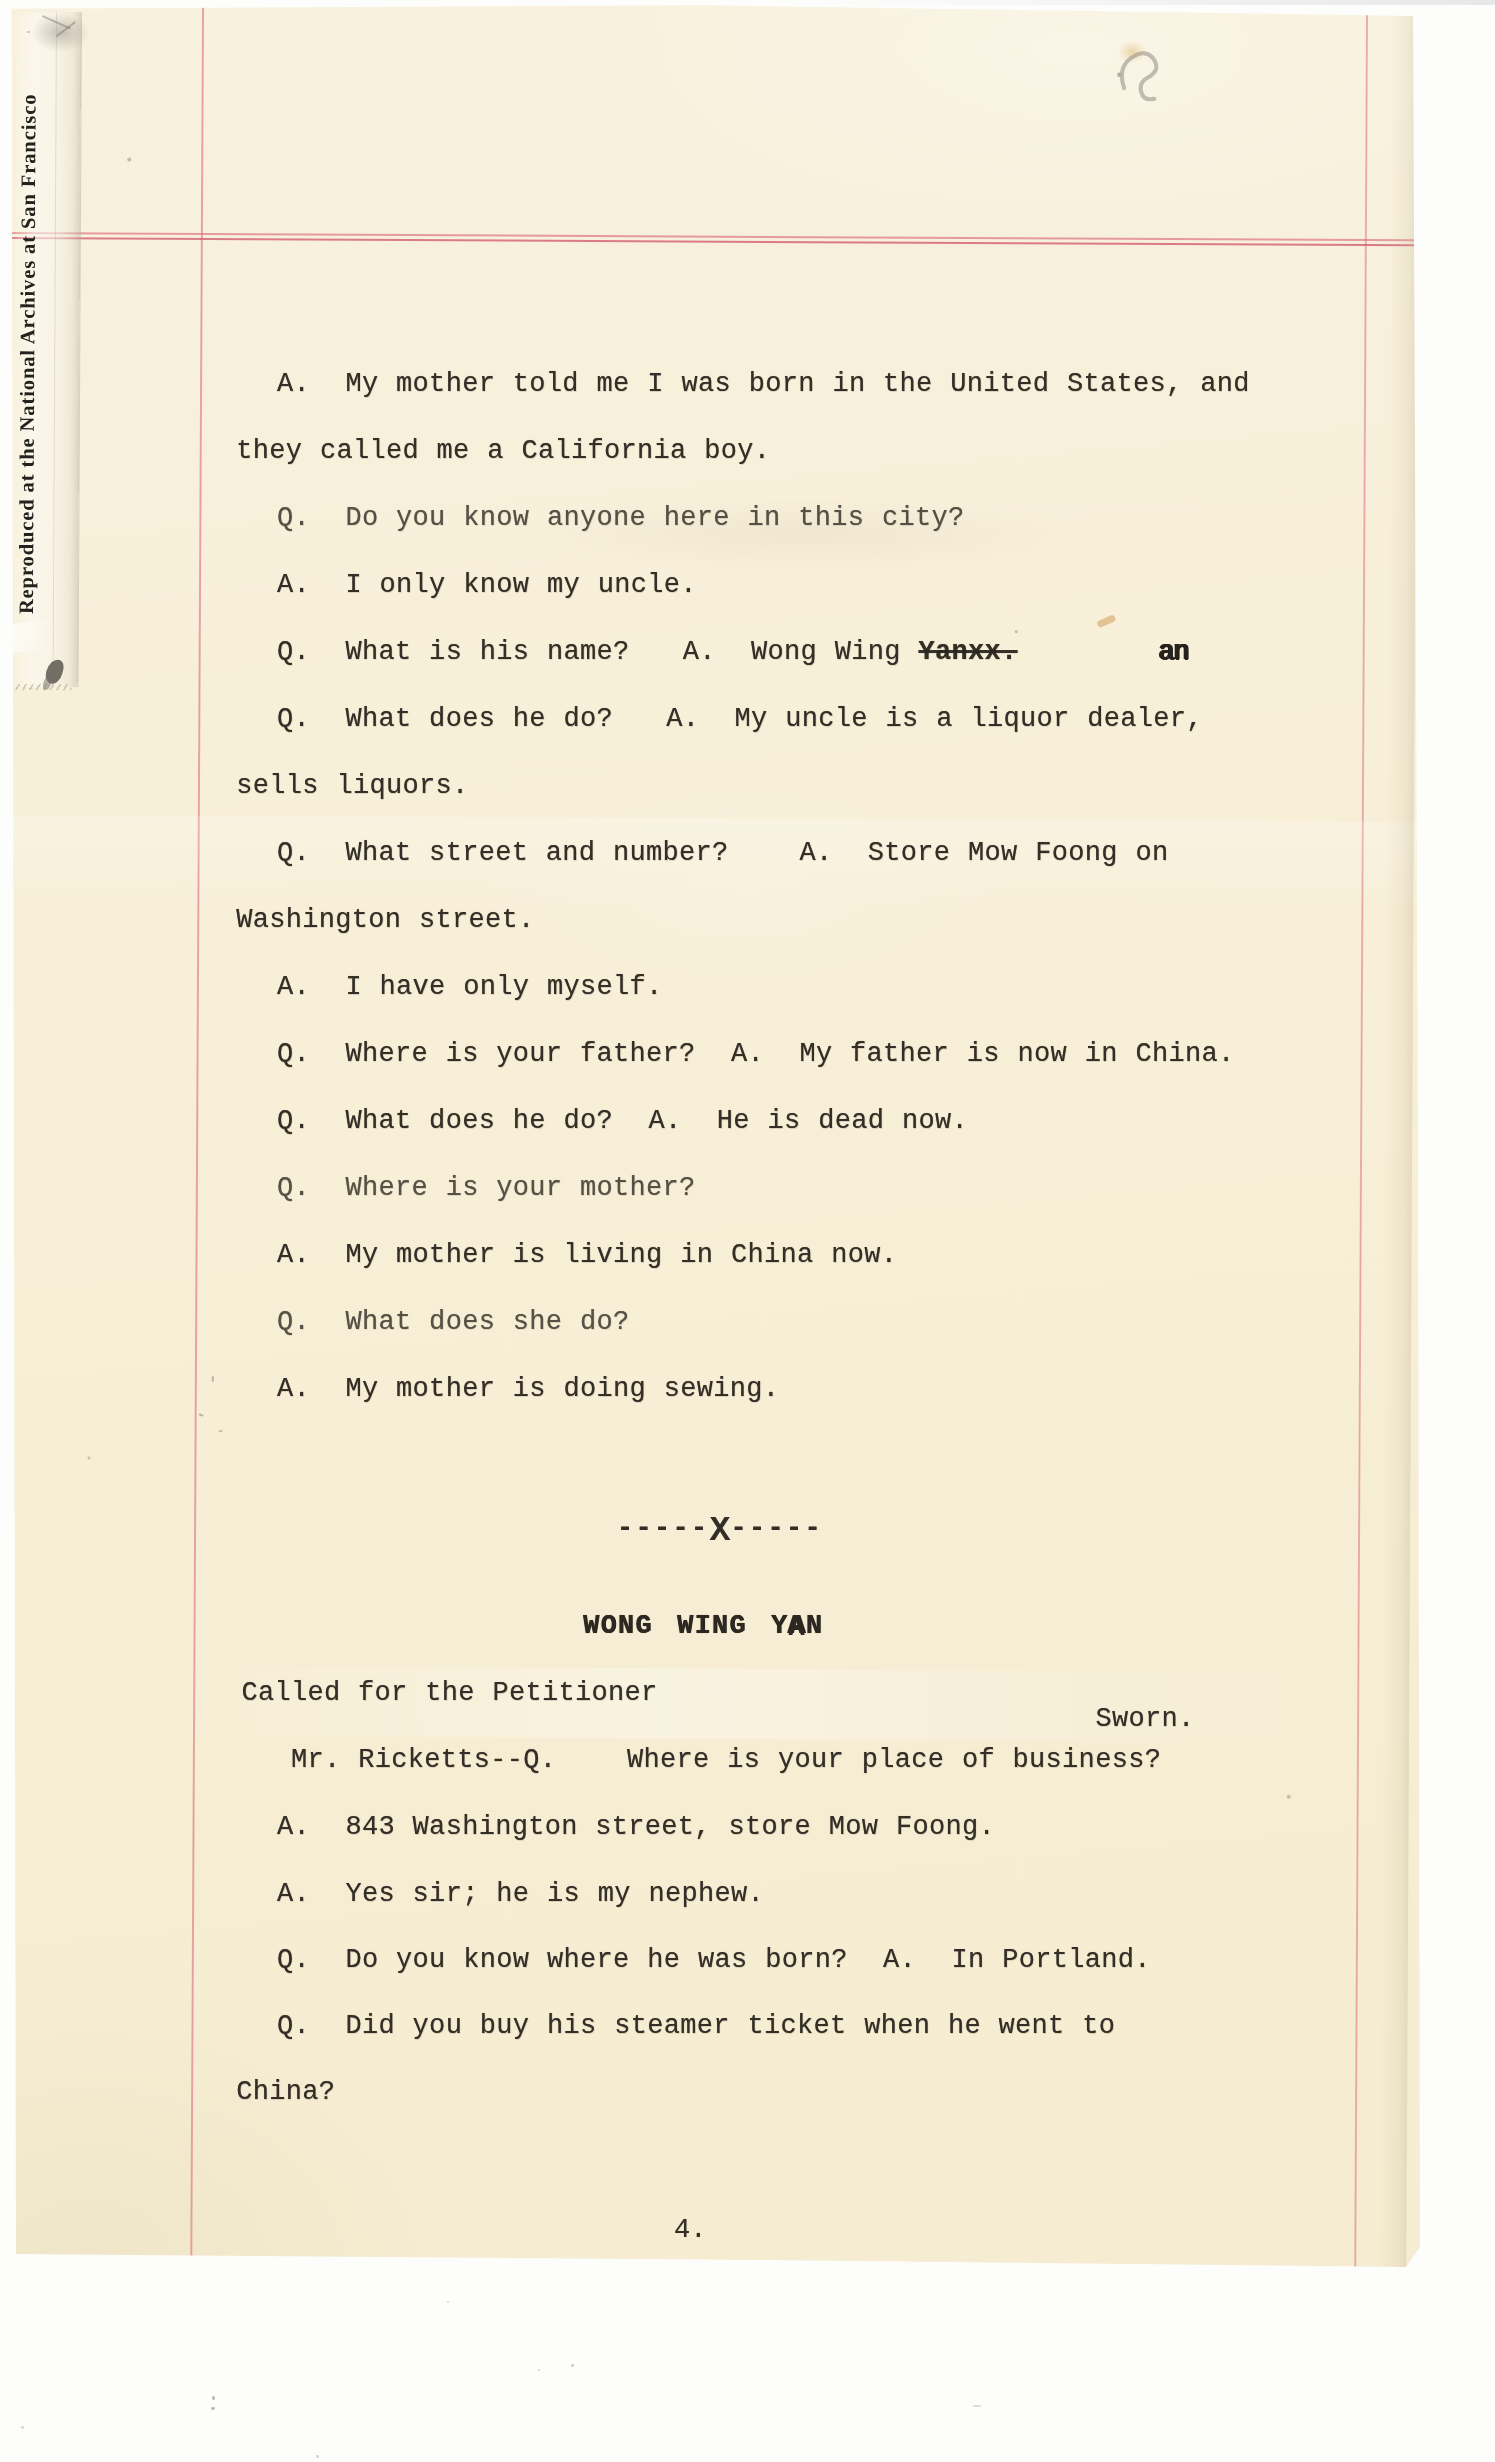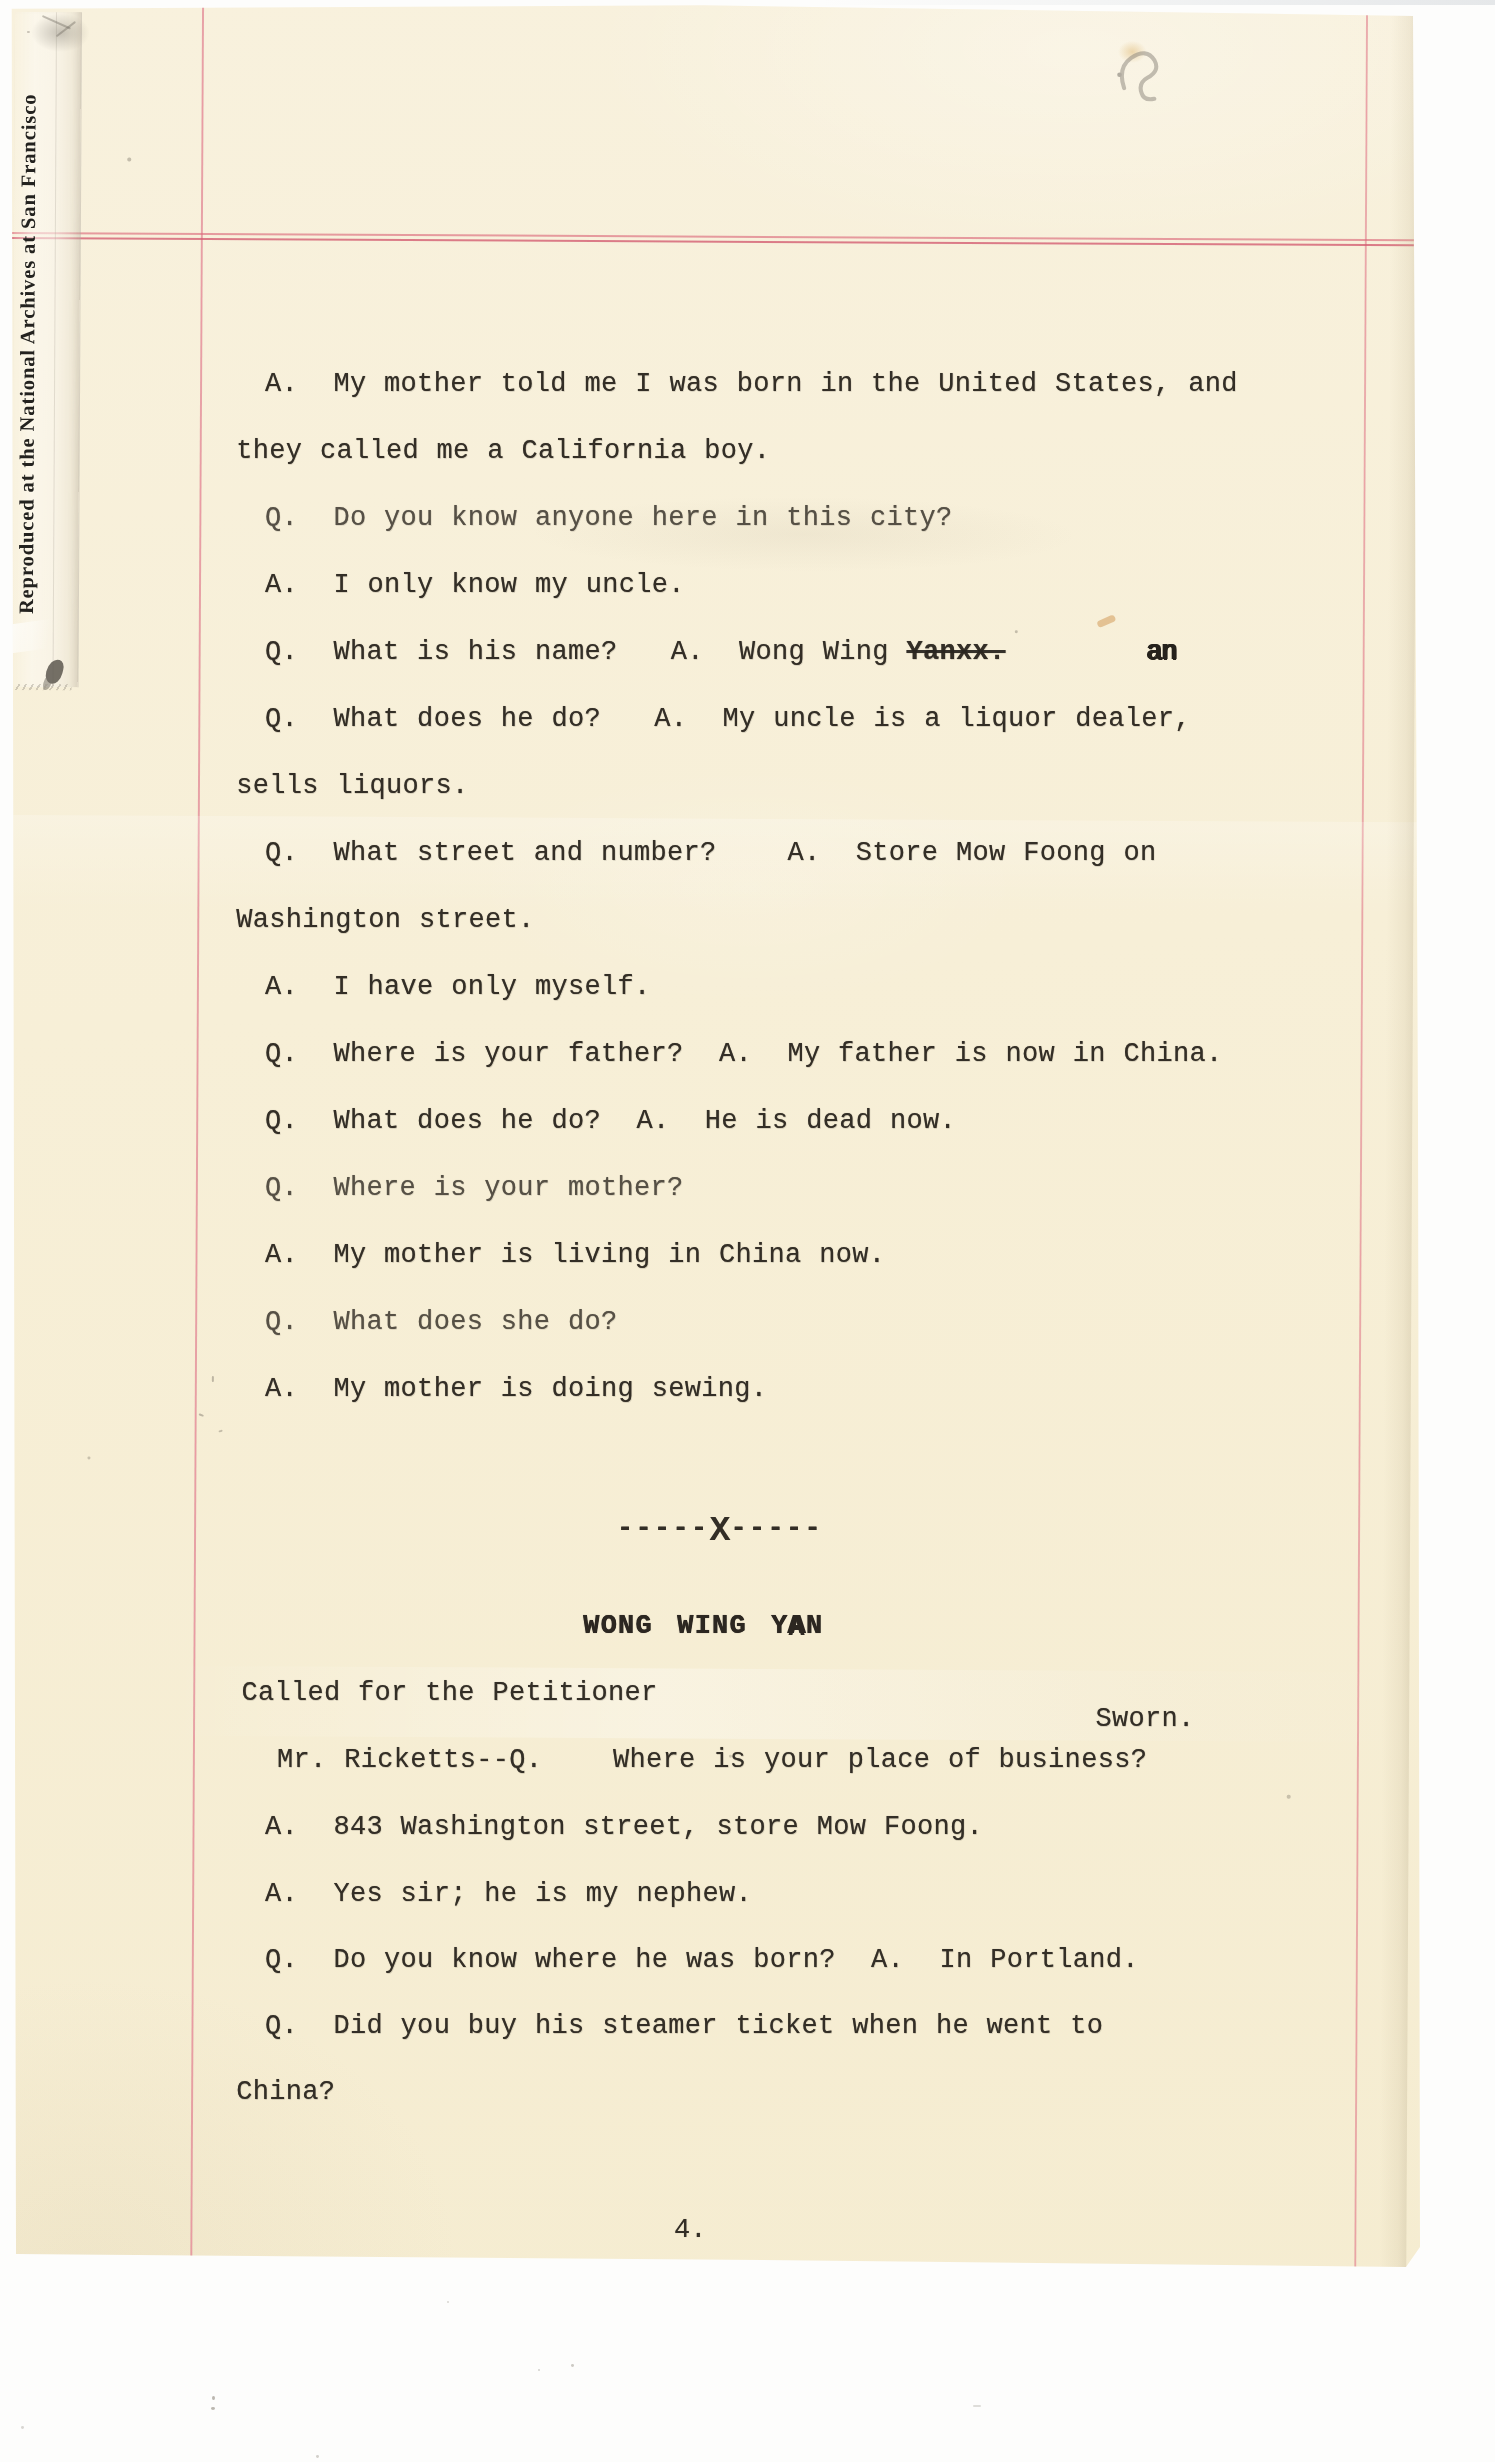--- a/index.html
+++ b/index.html
@@ -66,23 +66,23 @@
   .band-c{position:absolute;top:1665px;left:176px;right:94px;height:70px;
     background:linear-gradient(90deg,rgba(255,255,255,0),rgba(255,255,255,.3) 40%,rgba(245,240,225,.22) 80%,transparent);}
   .edge-shade{position:absolute;top:0;bottom:0;left:1391px;width:27px;
     background:linear-gradient(90deg,transparent,rgba(190,175,140,.16) 70%,rgba(170,155,120,.24));}
 
   
   .text-col{position:absolute;left:235px;top:351px;width:1149px;color:#332e26;}
   .ln{height:67px;line-height:67px;white-space:pre;font-size:27px;letter-spacing:0.3px;word-spacing:1.2px;
     text-shadow:0 0 0.7px rgba(48,42,34,.55),0.6px 0.6px 0 rgba(48,42,34,.12);}
   .tight{height:66px;line-height:66px;}
-  .q{margin-left:30px;}
+  .q{margin-left:42px;}
   .cont{margin-left:1.2px;}
-  .m2{margin-left:42px;}
+  .m2{margin-left:56px;}
   .c0{margin-left:6.4px;position:relative;}
   .lt{opacity:.82;}
   .struck{font-weight:bold;text-decoration:line-through;text-decoration-thickness:2.9px;text-decoration-color:rgba(40,36,30,.85);}
   .overstrike{display:inline-block;margin-left:141px;font-weight:normal;letter-spacing:-1.2px;color:#26221c;
     text-shadow:1.2px 0 0 currentColor,-1.2px 0 0 currentColor,0 1.2px 0 currentColor,0.6px 0.6px 0.6px currentColor;}
   .divider-line{margin-top:73px;margin-left:382px;height:67px;line-height:67px;white-space:pre;font-size:27px;color:#332e26;}
   .divdash{font-weight:bold;letter-spacing:2.3px;text-shadow:0 0 0.6px currentColor;}
   .divx{font-size:35px;font-weight:bold;vertical-align:-3.5px;}
   .heading-line{margin-top:30px;margin-left:348px;height:67px;line-height:67px;white-space:pre;
     font-size:27px;letter-spacing:1.2px;word-spacing:7px;color:#2c2721;font-weight:bold;

